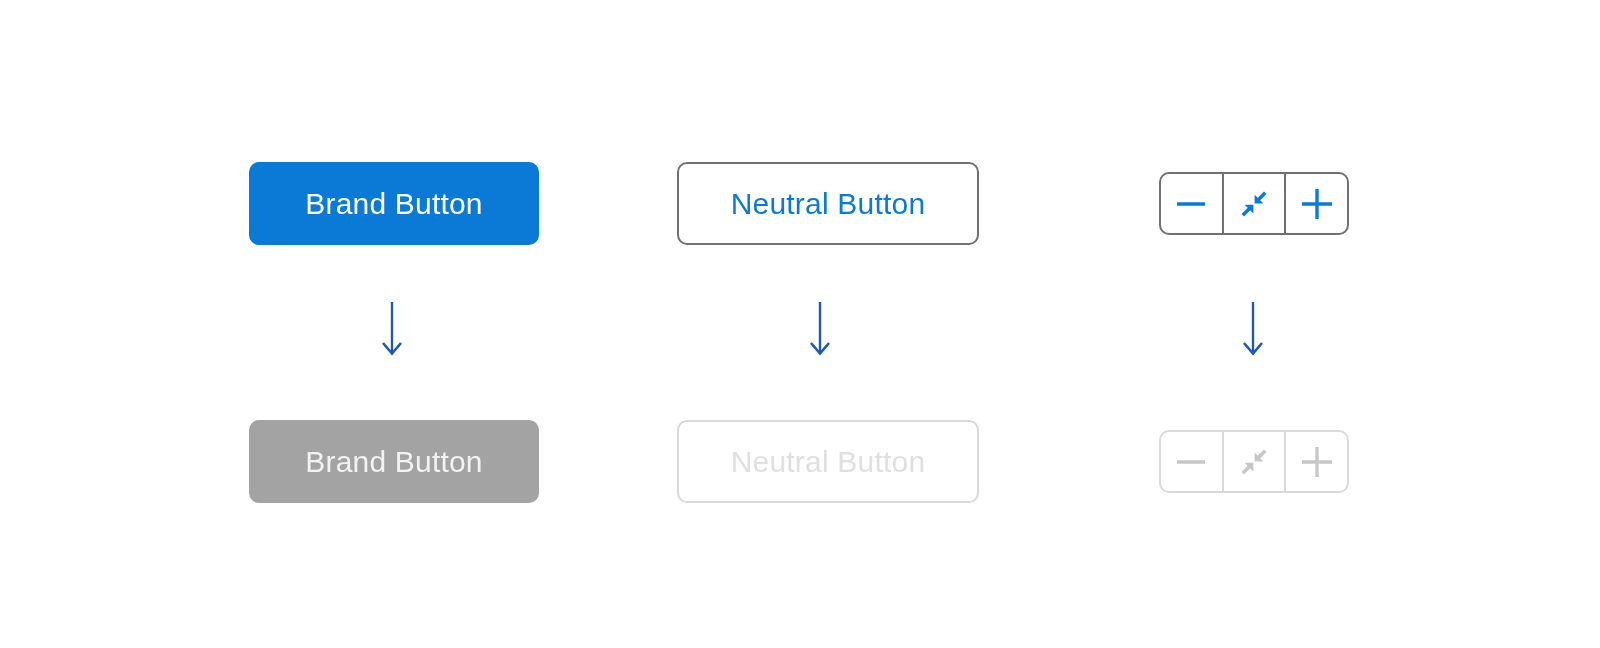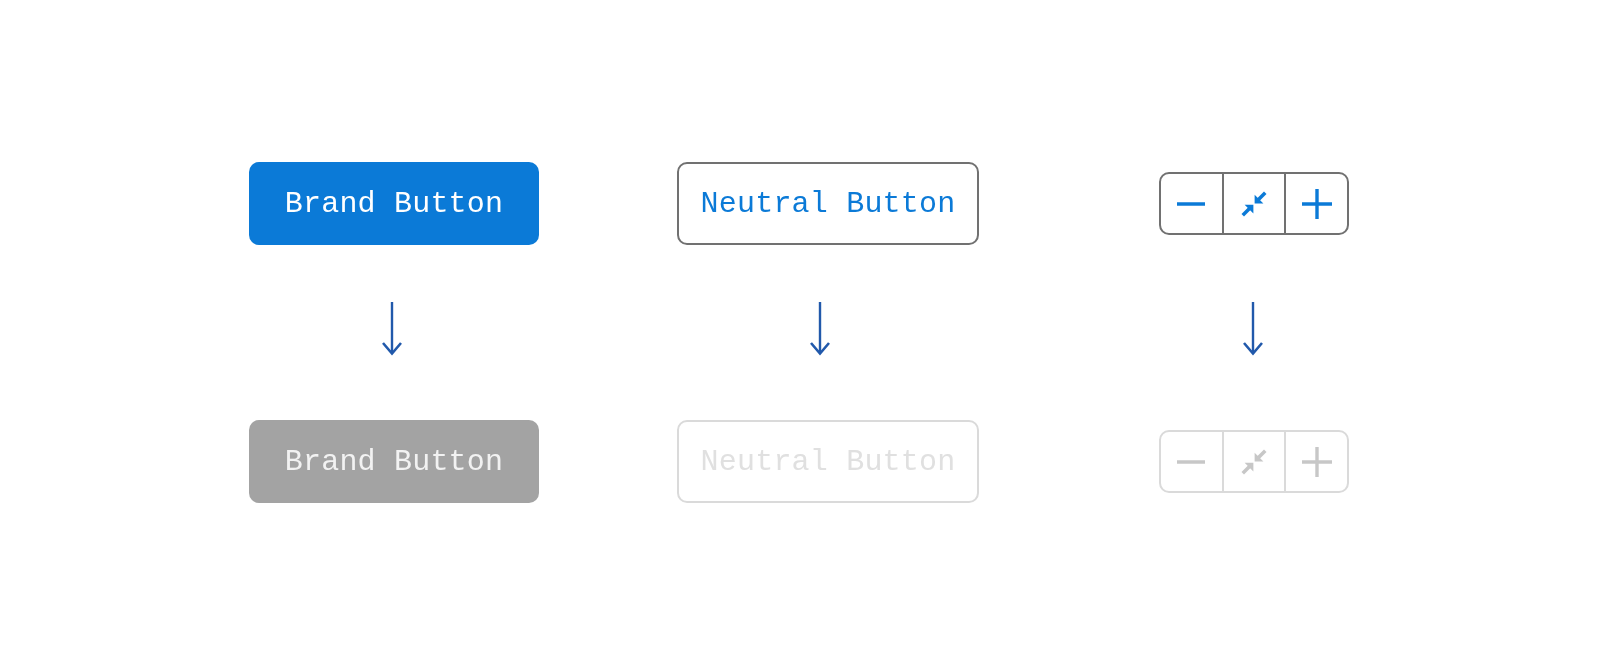--- a/index.html
+++ b/index.html
@@ -14,21 +14,21 @@
     height: 648px;
     background: var(--canvas_bg, #ffffff);
     overflow: hidden;
   }
   .btn {
     position: absolute;
     box-sizing: border-box;
     display: flex;
     align-items: center;
     justify-content: center;
-    font-family: Liberation Mono, monospace;
+    font-family: Liberation Sans, sans-serif;
     font-size: 30px;
     font-weight: 400;
     border: none;
     border-radius: 10px;
     padding: 0;
     cursor: default;
     letter-spacing: 0.2px;
   }
   
   .brand-enabled {

